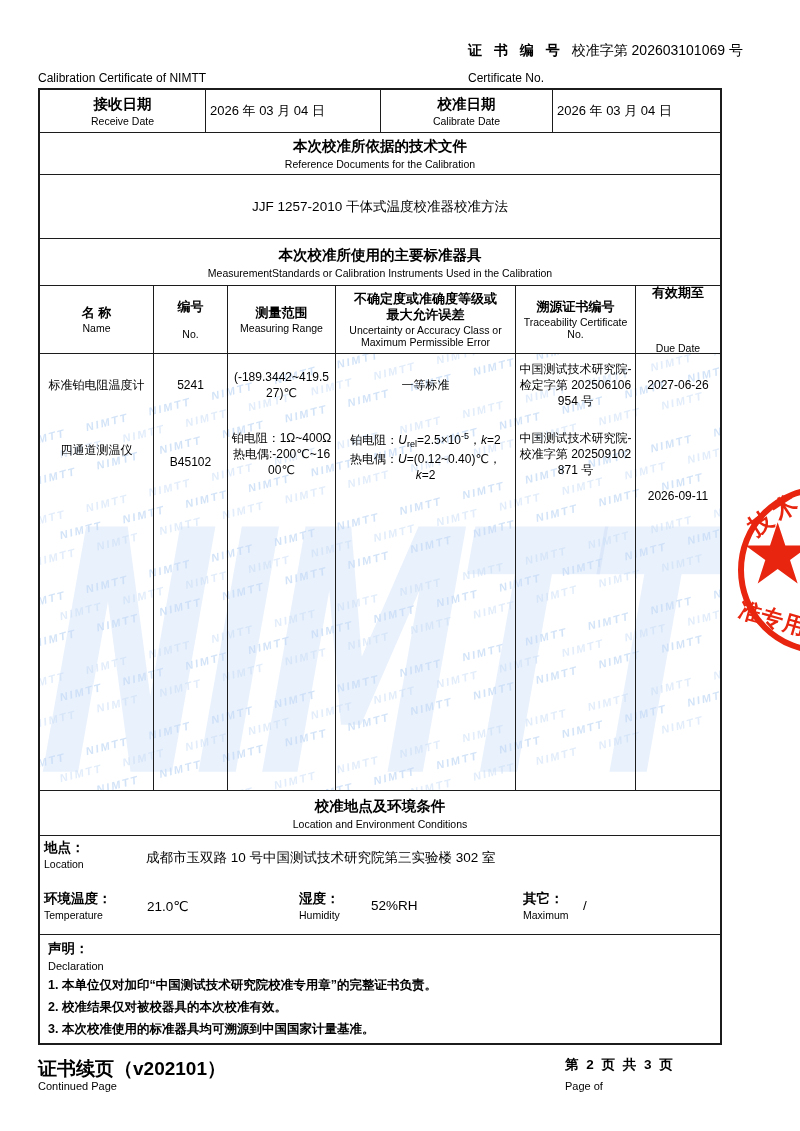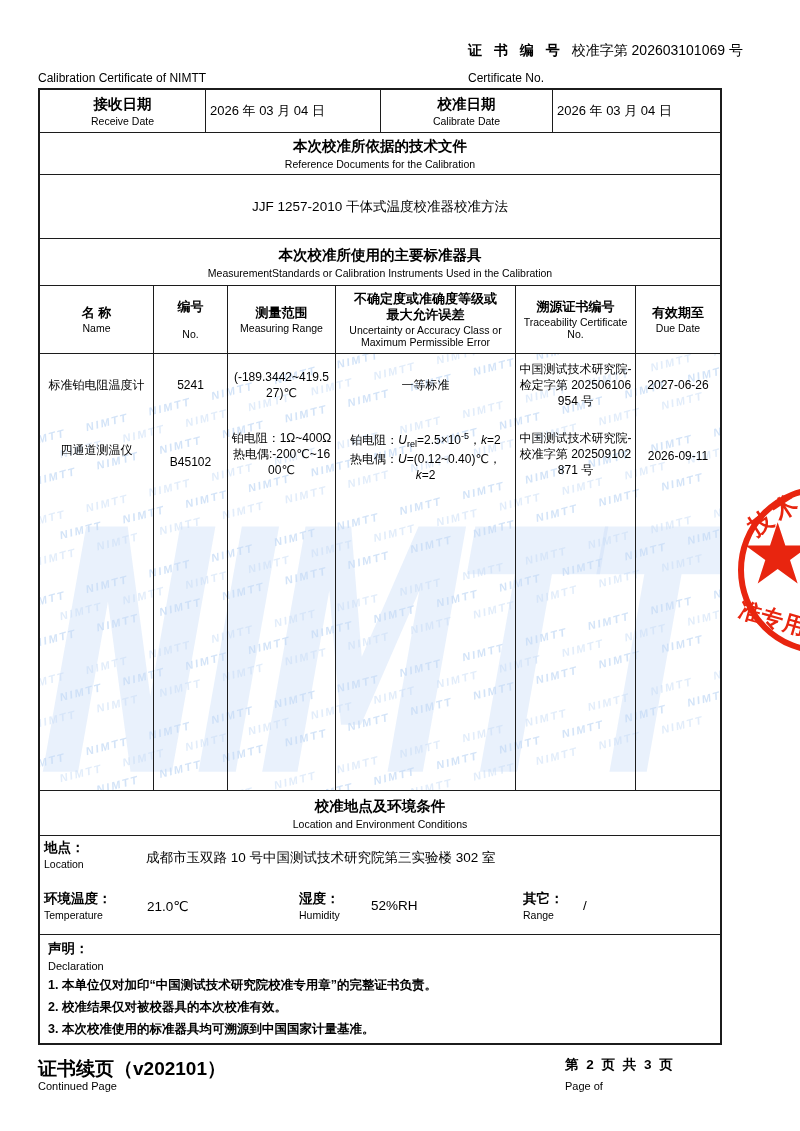--- a/index.html
+++ b/index.html
@@ -37,21 +37,21 @@
   
   .sec-title { display:flex; flex-direction:column; align-items:center; justify-content:center; }
   .sec-title .cn { font-size:14.5px; font-weight:bold; }
   .sec-title .en { font-size:10.5px; margin-top:2px; }
   .sec-ref   { height:42px; }
   .ref-content { height:64px; display:flex; align-items:center; justify-content:center; font-size:13.5px; }
   .sec-std   { height:47px; }
   .sec-loc   { height:45px; }
 
   
-  .c1{width:114px;} .c2{width:74px;gap:12px;} .c3{width:108px;} .c4{width:180px;} .c5{width:120px;} .c6{flex:1;}
+  .c1{width:114px;} .c2{width:74px;gap:12px;} .c3{width:108px;} .c4{width:180px;} .c5{width:120px;} .c6{flex:1;gap:40px;}
   .std-header { height:68px; }
   .std-header .cellR { display:flex; flex-direction:column; align-items:center; justify-content:center; text-align:center; padding:0 2px; }
   .std-header .cn { font-size:13px; font-weight:bold; white-space:pre-line; line-height:1.25; }
   .std-header .en { font-size:10.5px; margin-top:1px; line-height:1.15; }
 
   .std-body { height:437px; position:relative; overflow:hidden; }
   .std-body .col { position:relative; z-index:1; display:flex; flex-direction:column; text-align:center; font-size:12px; line-height:1.35; }
   .blk1 { height:62px; display:flex; align-items:center; justify-content:center; padding:2px 3px; }
   .blk2 { padding:14px 3px 0 3px; }
   .wrap-all { word-break:break-all; }
@@ -241,21 +241,21 @@
           <div class="en">Temperature</div>
         </div>
         <div class="env-val env-val1">21.0℃</div>
         <div class="lab env-lab2">
           <div class="cn">湿度：</div>
           <div class="en">Humidity</div>
         </div>
         <div class="env-val env-val2">52%RH</div>
         <div class="lab env-lab3">
           <div class="cn">其它：</div>
-          <div class="en">Range</div>
+          <div class="en">Maximum</div>
         </div>
         <div class="env-val">/</div>
       </div>
     </div>
 
     <div class="row decl-block">
       <div class="decl-cn">声明：</div>
       <div class="decl-en">Declaration</div>
       <div class="decl-item">1. 本单位仅对加印“中国测试技术研究院校准专用章”的完整证书负责。</div>
       <div class="decl-item">2. 校准结果仅对被校器具的本次校准有效。</div>

